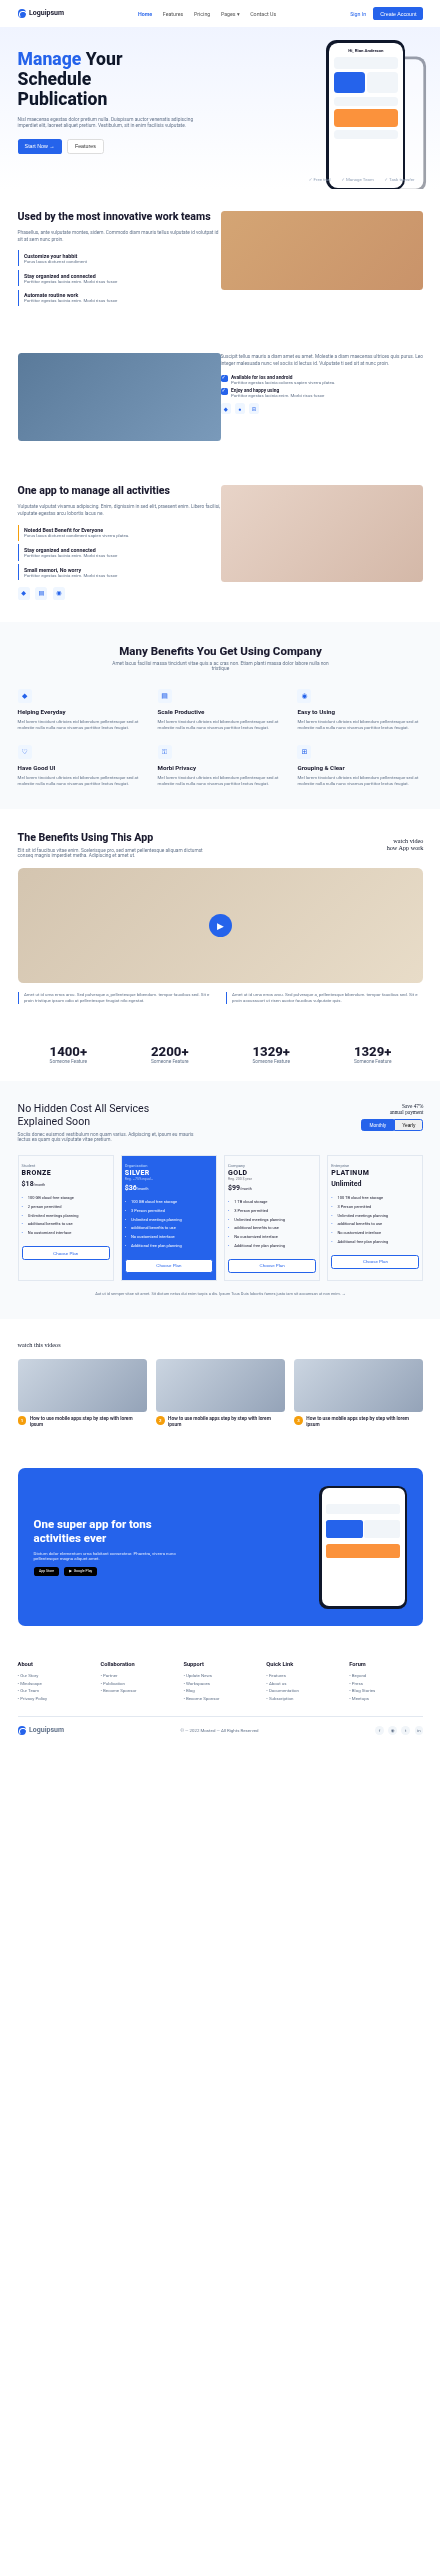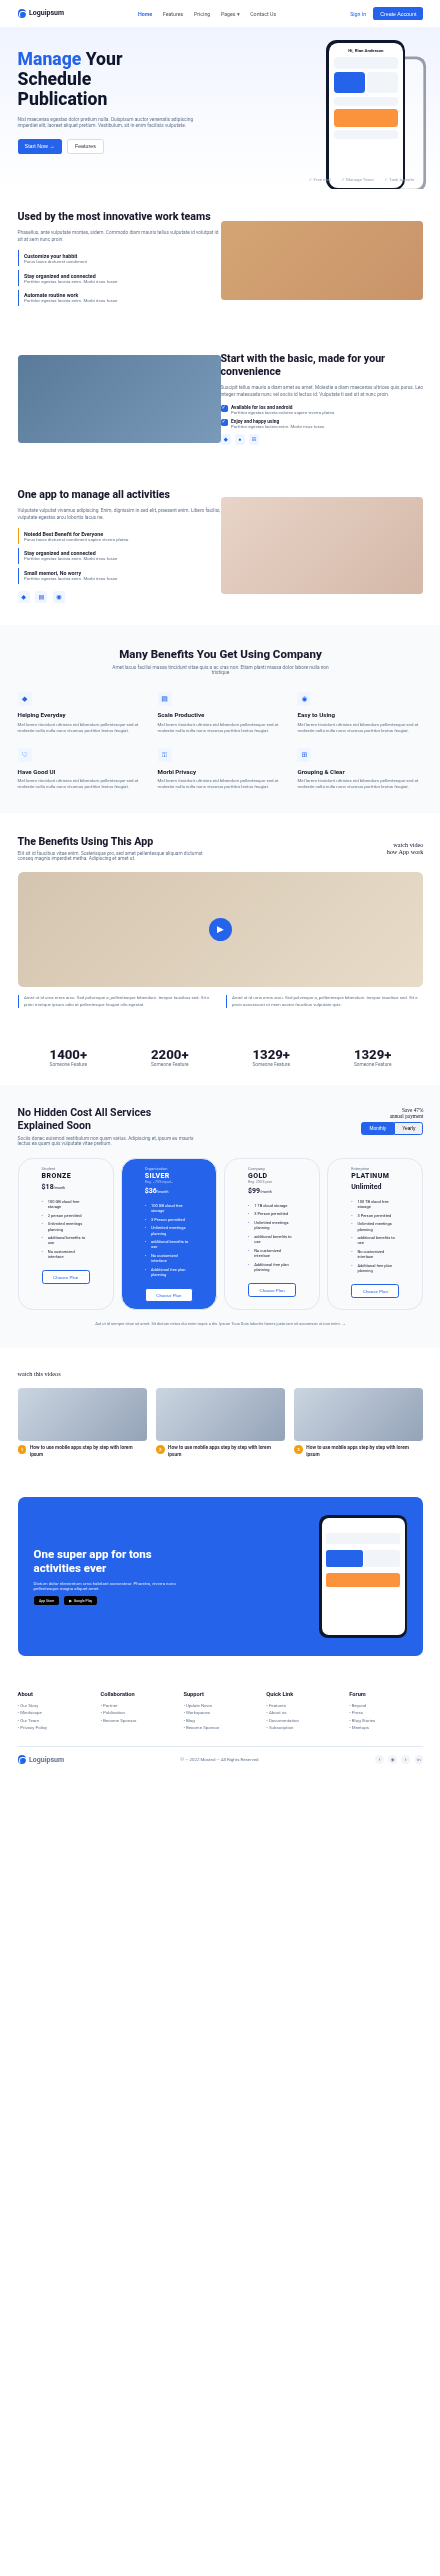--- a/index.html
+++ b/index.html
@@ -31,21 +31,21 @@
 .phone-screen{width:100%;height:100%;background:#fff;border-radius:8.8px;padding:5.3px;display:flex;flex-direction:column;gap:3.5px}
 .phone-card{background:#f1f5f9;border-radius:3.5px;padding:3.5px;font-size:3.5px}
 .phone-card.blue{background:#2563eb;color:#fff}
 .phone-card.orange{background:#fb923c;height:17.6px}
 .phone-back{right:-7px;top:8.8px;opacity:0.4;transform:scale(0.9)}
 .hero-tags{position:absolute;right:26.4px;bottom:7px;display:flex;gap:10.6px;font-size:4.4px;color:#94a3b8}
 
 
 .section{padding:22px 17.6px}
 .section-alt{background:#f8fafc}
-.two-col{display:flex;gap:0;align-items:center}
+.two-col{display:flex;gap:0;align-items:flex-start}
 .col{flex:1}
 .col h2{font-size:10.6px;font-weight:800;line-height:1.2;margin-bottom:5.3px}
 .col p{font-size:4.8px;color:#64748b;line-height:1.5}
 .feature-list{margin-top:7px}
 .feature-item{border-left:1.8px solid #2563eb;padding:2.6px 0 2.6px 5.3px;margin-bottom:3.5px}
 .feature-item.gold{border-color:#f59e0b}
 .feature-title{font-weight:700;font-size:5.3px}
 .feature-desc{font-size:4.4px;color:#64748b}
 .img-ph{width:100%;height:79px;background:linear-gradient(135deg,#e2e8f0,#cbd5e1);border-radius:3.5px}
 .check-item{display:flex;gap:3.5px;margin-bottom:3.5px;font-size:4.8px}
@@ -75,30 +75,30 @@
 .quote{flex:1;border-left:1.8px solid #2563eb;padding-left:5.3px;font-size:4.4px;color:#64748b;line-height:1.4}
 
 
 .stats{display:flex;justify-content:space-around;padding:17.6px;background:#fff}
 .stat{text-align:center}
 .stat-num{font-size:13.2px;font-weight:800}
 .stat-label{font-size:4.8px;color:#64748b}
 
 
 .pricing-head{display:flex;justify-content:space-between;align-items:flex-start;margin-bottom:12.3px}
-.pricing-head h2{font-size:10.6px;font-weight:700;max-width:159px;line-height:1.2}
+.pricing-head h2{font-size:10.6px;font-weight:400;max-width:159px;line-height:1.2}
 .pricing-head p{font-size:4.8px;color:#64748b;max-width:176px;margin-top:3.5px}
 .save-tag{font-family:cursive;font-size:5.3px;text-align:right}
 .toggle{display:flex;gap:0;margin-top:3.5px;justify-content:flex-end}
 .toggle-btn{padding:2.6px 7px;font-size:4.8px;border:0.9px solid #2563eb}
 .toggle-btn.active{background:#2563eb;color:#fff}
 .toggle-btn:first-child{border-radius:2.6px 0 0 2.6px}
 .toggle-btn:last-child{border-radius:0 2.6px 2.6px 0}
 .plans{display:grid;grid-template-columns:repeat(4,1fr);gap:7px}
-.plan{border:0.9px solid #e2e8f0;border-radius:15px;padding:7px 23px;position:relative}
+.plan{border:0.9px solid #e2e8f0;border-radius:0;padding:7px 3px;position:relative}
 .plan.featured{background:#2563eb;color:#fff}
 .plan-tier{font-size:4px;color:#64748b;margin-bottom:0.9px}
 .plan.featured .plan-tier{color:#bfdbfe}
 .plan-name{font-size:7px;font-weight:800;letter-spacing:0.4px}
 .plan-price{font-size:7px;font-weight:700;margin:3.5px 0}
 .plan-price small{font-size:3.5px;font-weight:400}
 .plan ul{list-style:none;margin:5.3px 0}
 .plan li{font-size:4px;padding:1.8px 0;position:relative;padding-left:6.2px;line-height:1.3}
 .plan li::before{content:'•';position:absolute;left:0;color:#2563eb}
 .plan.featured li::before{color:#fff}
@@ -218,21 +218,20 @@
       </div>
   </div>
 </section>
 
 <section class="section">
   <div class="two-col">
     <div class="col">
         <div class="img-ph" style="background:linear-gradient(135deg,#5a7a9a,#7a9aba);height:88px"></div>
       </div>
     <div class="col">
-      <h2>Start with the basic, made for your convenience</h2>
       <p>Suscipit tellus mauris a diam amet eu amet. Molestie a diam maecenas ultrices quis purus. Leo integer malesuada nunc vel sociis id lectus id. Vulputate ti sed sit at nunc proin.</p>
       <div id="basic-checks" style="margin-top:7px">
           <div class="check-item">
             <span class="check-icon"></span>
             <div>
               <div style="font-weight:700">Available for ios and android</div>
               <div style="color:#64748b;font-size:4.4px">Porttitor egestas lacinia colores sapien viverra platea.</div>
             </div>
           </div>
           <div class="check-item">

